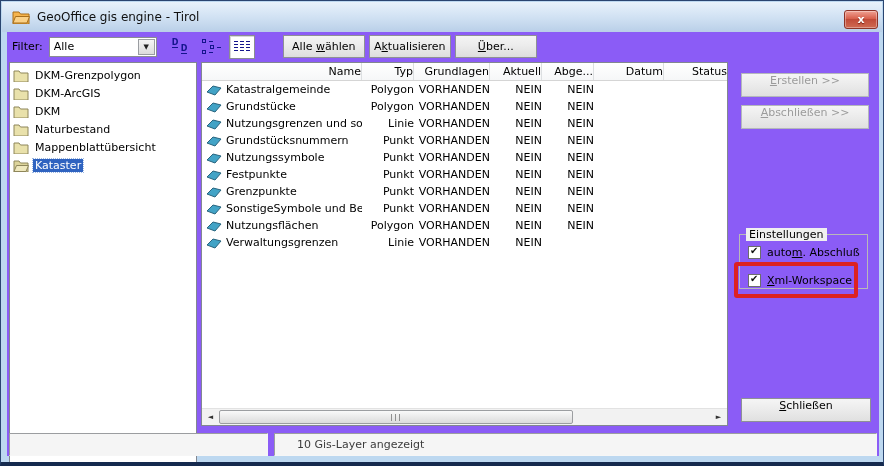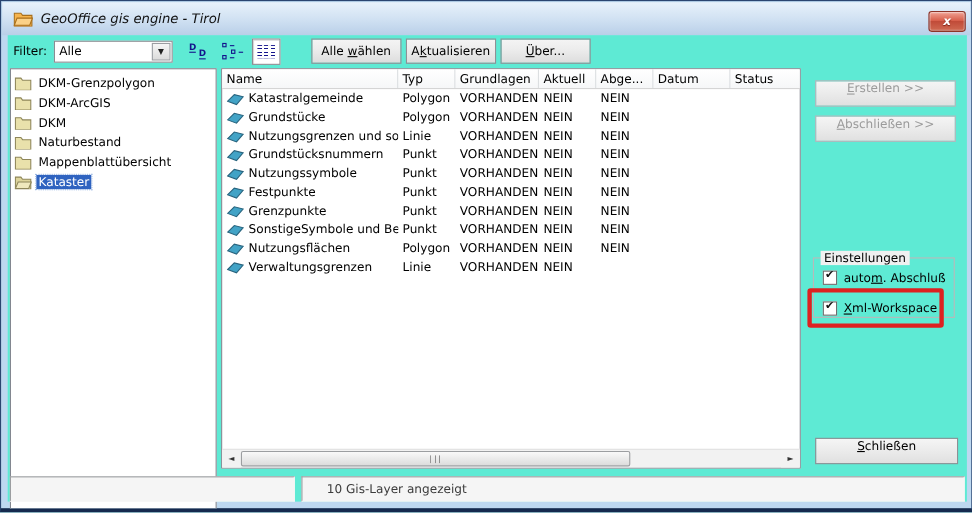--- a/index.html
+++ b/index.html
@@ -6,32 +6,32 @@
   html,body { width:884px; height:466px; }
   body { font-family:"DejaVu Sans","Liberation Sans",sans-serif; font-size:11px; color:#000; background:#fff; }
 
   .window{ position:relative; width:884px; height:466px;
     background:#bdd8f0; border:1px solid #2a4570; border-bottom:4px solid #152a4e;
     overflow:hidden; }
 
   
   .titlebar{ position:absolute; left:1px; top:1px; width:880px; height:30px;
     background:linear-gradient(#e8f2fb, #cfe0f2 55%, #b9cfe8);
-    display:flex; align-items:center; padding-left:10px;font-style:italic; }
+    display:flex; align-items:center; padding-left:10px; }
   .app-icon{ width:18px; height:14px; margin-right:7px; }
   .title-text{ font-size:12px; color:#101010; }
   .close-btn{ position:absolute; right:4px; top:8px; width:34px; height:19px;
     background:linear-gradient(#f0a294,#d8604c 45%,#c04937 46%,#cf6a52);
     border:1px solid #8d3327; border-radius:3px;
     display:flex; align-items:center; justify-content:center;
     color:#fff; font-weight:bold; font-size:11px; text-shadow:0 1px 1px #7c2013;
     box-shadow:inset 0 0 0 1px rgba(255,255,255,.35); cursor:default; }
 
   
-  .body{ position:absolute; left:6px; top:31px; width:872px; height:424px; background:#5eead4; }
+  .body{ position:absolute; left:6px; top:31px; width:872px; height:424px; background:#8b5cf6; }
 
   
   .toolbar{ position:absolute; left:0; top:0; width:100%; height:29px;
     display:flex; align-items:center; }
   .filter-label{ margin-left:5px; margin-right:6px; }
   .combo{ width:108px; height:20px; background:#fff; border:1px solid #8a8d92;
     display:flex; align-items:center; position:relative; }
   .combo-value{ padding-left:4px; flex:1; }
   .combo-arrow{ width:17px; height:16px; margin-right:1px;
     background:linear-gradient(#f5f5f5,#dcdcdc); border:1px solid #9a9da1;
@@ -62,21 +62,21 @@
   
   .tree-panel{ position:absolute; left:2px; top:30px; width:188px; height:431px;
     background:#fff; border:1px solid #828790; padding-top:3px; }
   .tree-item{ height:18px; display:flex; align-items:center; padding-left:3px; cursor:default; }
   .tree-item svg{ margin-right:4px; flex:none; }
   .tree-label{ padding:0 2px; white-space:nowrap; }
   .tree-item.selected .tree-label{ background:#2f63c0; color:#fff; outline:1px dotted #9db8e2; }
 
   
   .table-panel{ position:absolute; left:194px; top:30px; width:527px; height:364px;
-    background:#fff; border:1px solid #828790; display:flex; flex-direction:column; }
+    background:#fff; border:1px solid #828790; display:flex; flex-direction:column;text-align:right; }
   .thead{ display:flex; height:18px; background:linear-gradient(#ffffff,#f6f7f8);
     border-bottom:1px solid #d5d5d5; flex:none; }
   .th{ padding:2px 0 0 4px; border-right:1px solid #dcdfe1; white-space:nowrap; overflow:hidden; }
   .trow{ display:flex; height:17px; align-items:center; flex:none; }
   .td{ padding-left:4px; white-space:nowrap; overflow:hidden; }
   .td.name{ display:flex; align-items:center; }
   .td.name svg{ margin-right:4px; flex:none; }
   .c-name{ width:160px; } .c-typ{ width:52px; } .c-grund{ width:76px; }
   .c-akt{ width:52px; } .c-abge{ width:52px; } .c-datum{ width:70px; } .c-status{ width:63px; border-right:none; }
   .tfill{ flex:1; }

